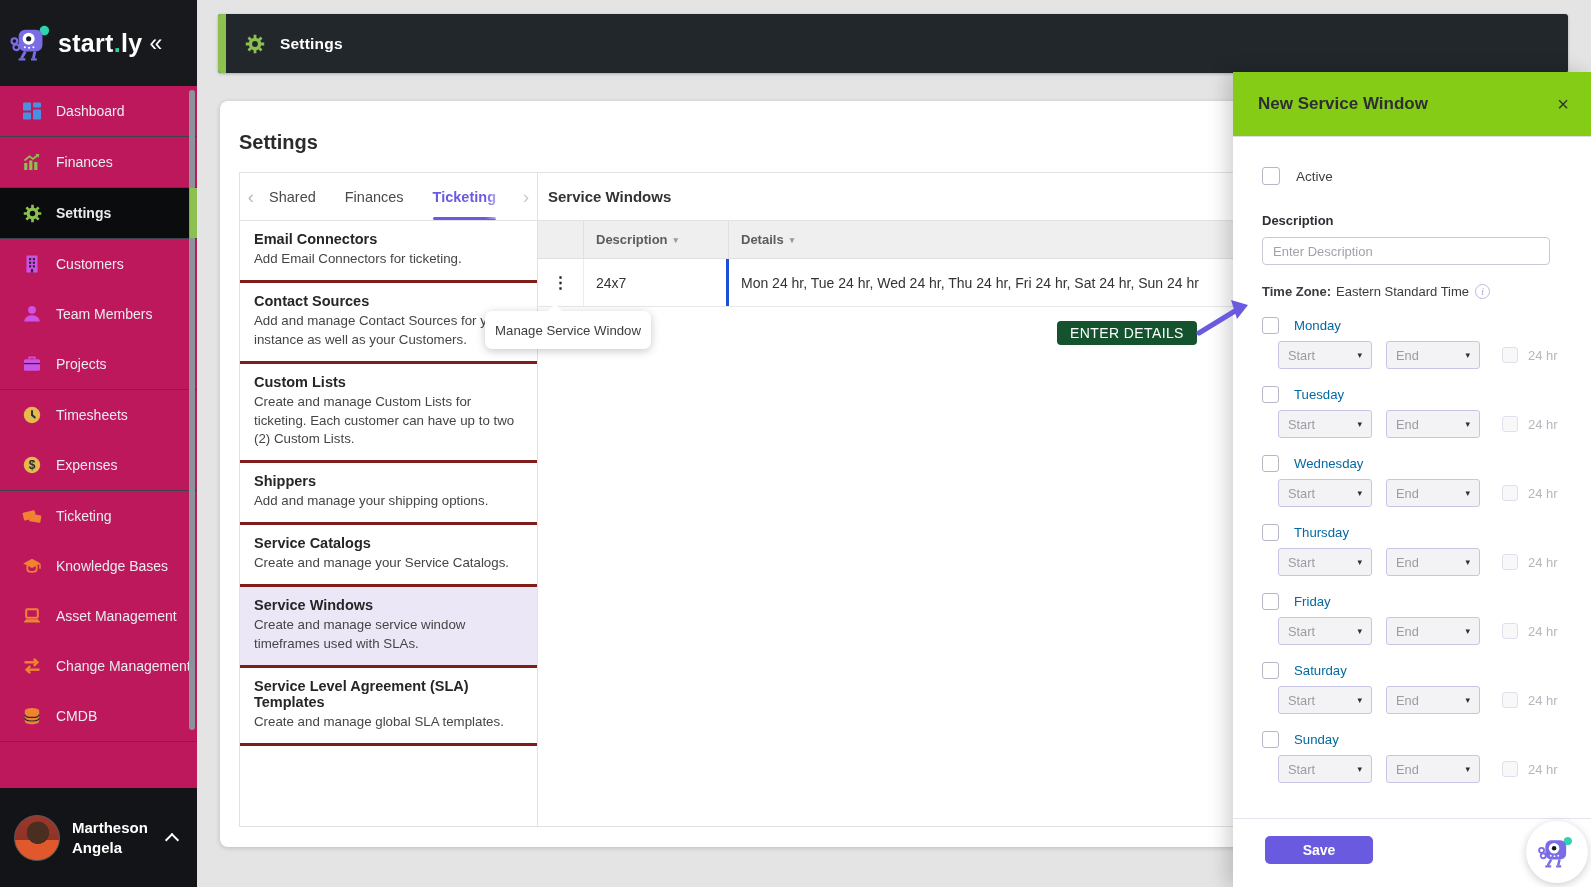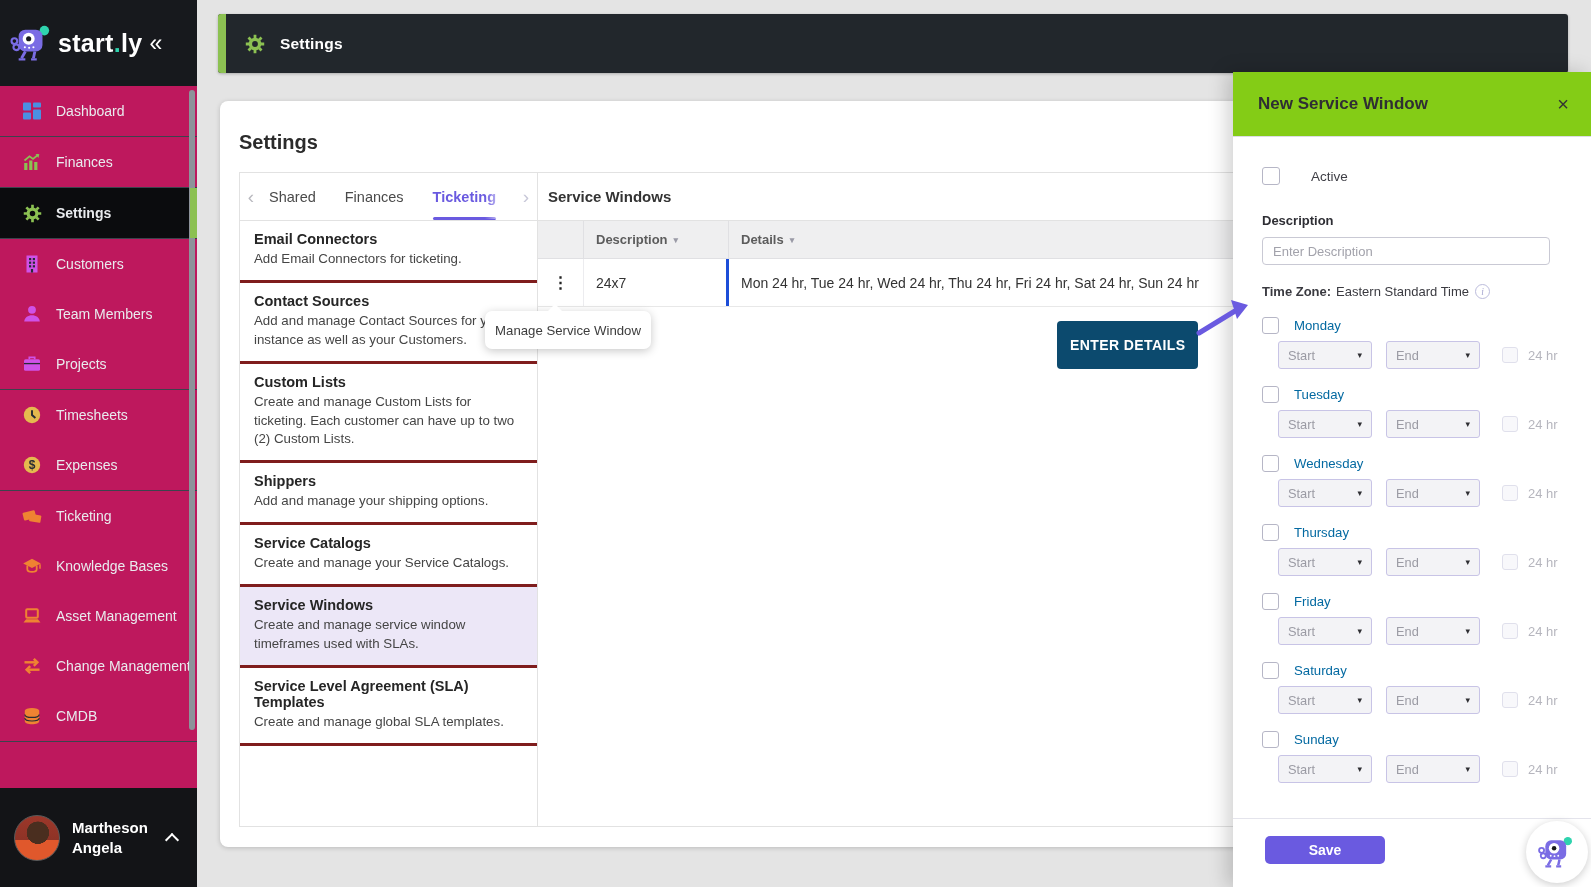--- a/index.html
+++ b/index.html
@@ -73,32 +73,32 @@
   .td-desc{width:145px;padding-left:12px;border-right:3px solid #1d4ed8}
   .td-details{flex:1;padding-left:12px;white-space:nowrap;overflow:hidden}
   .kebab{font-size:16px;font-weight:700;color:#222;cursor:pointer;line-height:1;letter-spacing:0}
   .kebab::before{content:"⋮"}
 
   
   .tooltip{position:absolute;left:485px;top:311px;width:166px;height:38px;background:#fff;border-radius:7px;box-shadow:0 2px 10px rgba(0,0,0,.22);display:flex;align-items:center;justify-content:center;font-size:13.2px;color:#3d3d3d;z-index:15}
   .tooltip::before{content:"";position:absolute;top:-7px;left:62px;border-left:8px solid transparent;border-right:8px solid transparent;border-bottom:8px solid #fff}
 
   
-  .callout{position:absolute;left:1057px;top:321px;height:48px;padding:0 13px;background:#0c4a6e;border-radius:4px;color:#fff;font-size:14px;font-weight:700;letter-spacing:.4px;display:flex;align-items:center;z-index:30}
+  .callout{position:absolute;left:1057px;top:321px;height:24px;padding:0 13px;background:#14532d;border-radius:4px;color:#fff;font-size:14px;font-weight:400;letter-spacing:.4px;display:flex;align-items:center;z-index:30}
   .callout-arrow{position:absolute;left:1196px;top:294px;z-index:30}
 
   
   .drawer{position:absolute;left:1233px;top:72px;width:358px;height:815px;background:#fff;box-shadow:-6px 0 18px rgba(0,0,0,.18);z-index:20}
   .drawer-head{height:65px;background:#84cc16;border-bottom:1px solid #dcdce4;display:flex;align-items:center;padding:0 22px 0 25px}
   .drawer-title{font-size:17px;font-weight:700;color:#2f2f33}
   .close-x{margin-left:auto;font-size:20px;color:#333;cursor:pointer;line-height:1}
   .close-x::before{content:"×"}
   .drawer-body{padding:30px 28px 0 29px}
   .cb{width:18px;height:18px;border:1.5px solid #b6b6c6;border-radius:3px;background:#fff;display:inline-block;flex:none;cursor:pointer}
-  .row-active{display:flex;align-items:center;gap:31px}
+  .row-active{display:flex;align-items:center;gap:16px}
   .active-lbl{font-size:13.5px;color:#3f3f46}
   .field-lbl{font-size:13px;font-weight:700;color:#2e2e34;margin-top:28px}
   .desc-input{display:block;margin-top:9px;width:288px;height:28px;border:1px solid #c9c9d4;border-radius:4px;padding:0 10px;font-size:13px;color:#333;outline:none;font-family:"Liberation Sans",sans-serif}
   .desc-input::placeholder{color:#a2a2ab}
   .tz-row{margin-top:19px;font-size:13px;color:#3a3a40;display:flex;align-items:center}
   .tz-b{font-weight:700;margin-right:5px}
   .info{width:15px;height:15px;border:1.3px solid #bcbcdc;border-radius:50%;color:#a6a6d0;font-size:9.5px;display:inline-flex;align-items:center;justify-content:center;margin-left:6px;font-family:"Liberation Serif",serif;font-style:italic}
   .info::before{content:"i"}
   .days{margin-top:18px}
   .day-block{margin-bottom:17px}
@@ -107,21 +107,21 @@
   .day-lbl{font-size:13.2px;color:#0369a1}
   .day-controls{display:flex;align-items:center;margin:7px 0 0 16px}
   .sel{width:94px;height:28px;background:#f3f3f6;border:1px solid #c8c4e6;border-radius:3px;display:flex;align-items:center;justify-content:space-between;padding:0 9px;cursor:pointer}
   .sel + .sel{margin-left:14px}
   .sel-txt{font-size:12.8px;color:#9b9ba4}
   .caret{font-size:9px;color:#2e2e33}
   .caret::before{content:"▾"}
   .cb24{width:16px;height:16px;border:1.5px solid #e0e0ec;background:#f8f8fb;border-radius:3px;margin-left:22px;flex:none;cursor:pointer}
   .hr-lbl{font-size:13px;color:#b6b6be;margin-left:10px}
   .drawer-footer{position:absolute;left:0;right:0;bottom:0;height:69px;border-top:1px solid #e4e4ec;background:#fff}
-  .save-btn{position:absolute;left:32px;top:17px;width:120px;height:28px;background:#6a5ae0;border:none;border-radius:5px;color:#fff;font-weight:700;font-size:14px;cursor:pointer;font-family:"Liberation Sans",sans-serif}
+  .save-btn{position:absolute;left:32px;top:17px;width:108px;height:28px;background:#6a5ae0;border:none;border-radius:5px;color:#fff;font-weight:700;font-size:14px;cursor:pointer;font-family:"Liberation Sans",sans-serif}
   .mascot{position:absolute;right:3px;bottom:4px;width:62px;height:62px;border-radius:50%;background:#fff;box-shadow:0 2px 8px rgba(0,0,0,.2);display:flex;align-items:center;justify-content:center}
 </style>
 </head>
 <body>
 
 <div class="stage">
 
   <div class="sidebar">
     <div class="logo">
       <span class="icon" style="width:48px;height:42px">

